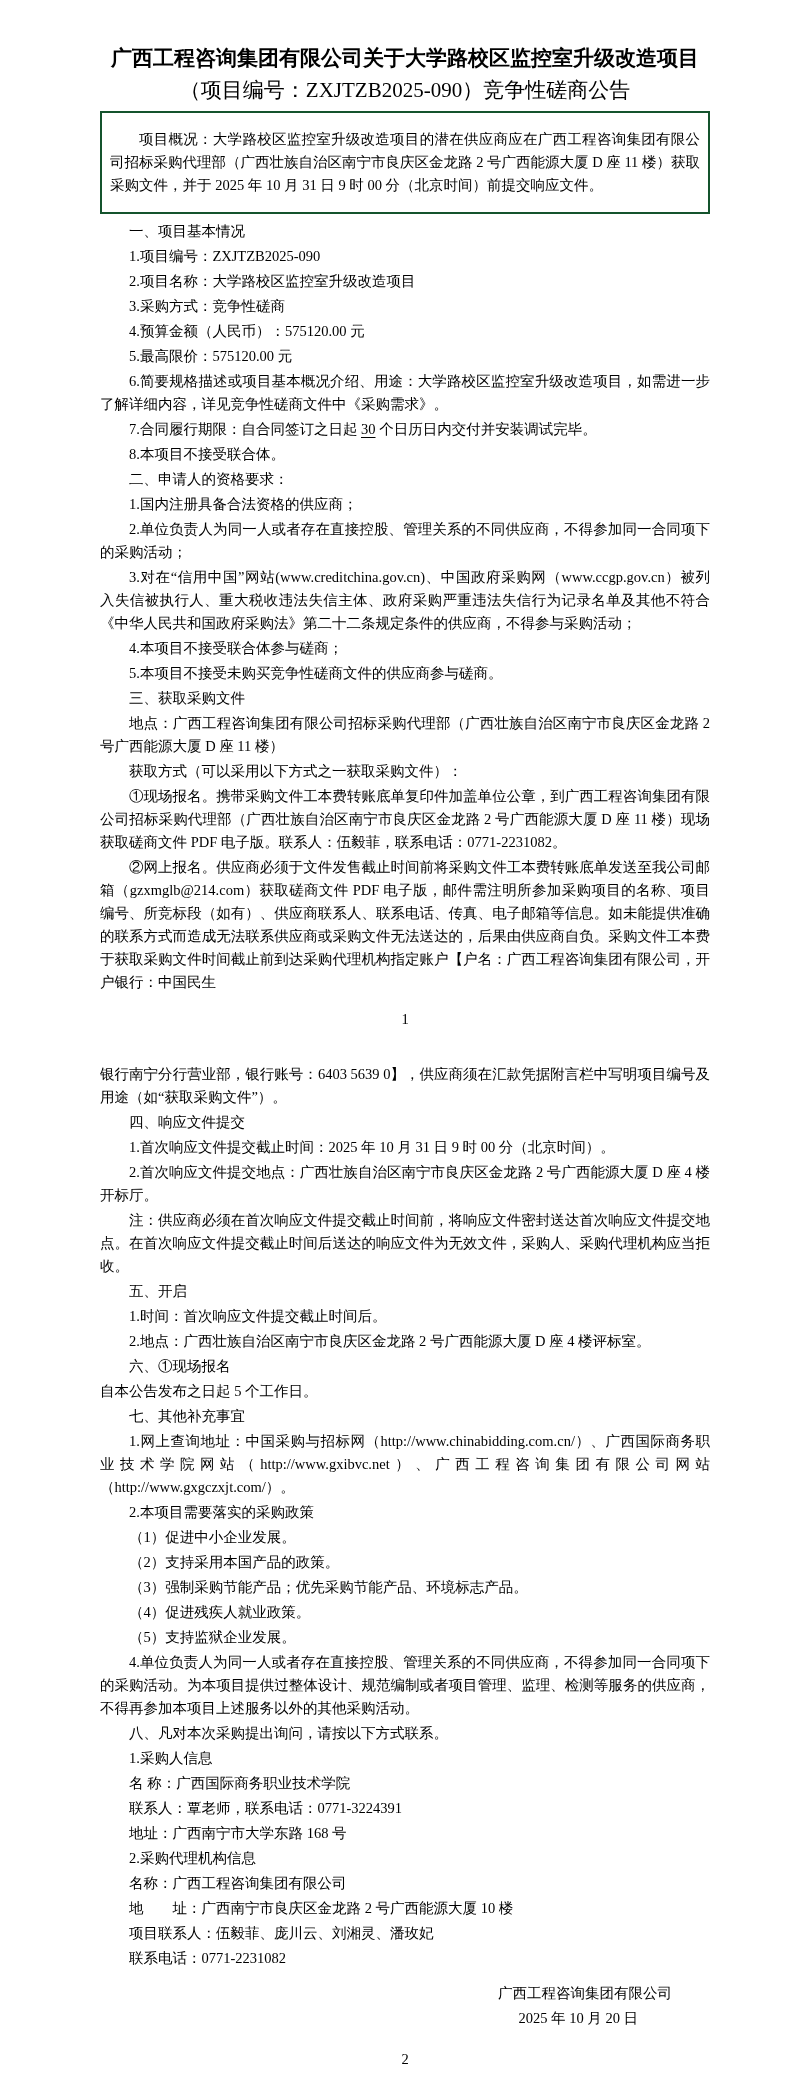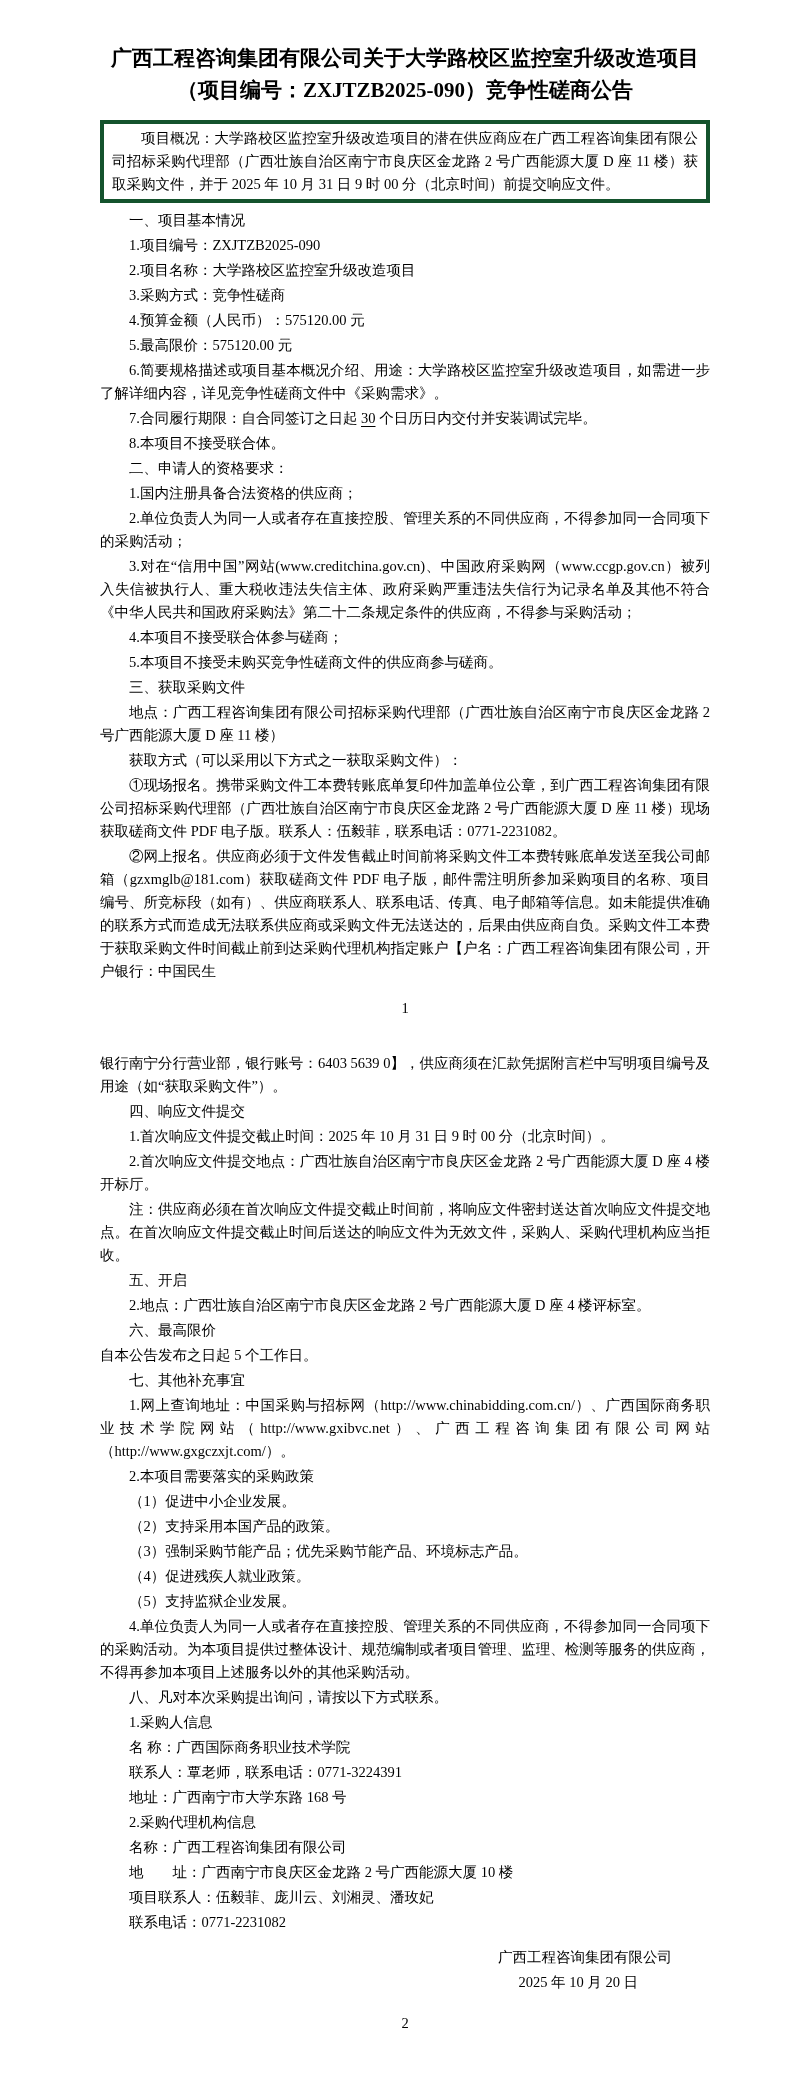--- a/index.html
+++ b/index.html
@@ -22,30 +22,30 @@
   .blk { margin: 0 0 2px 0; }
   .t1 {
     font-size: 21px;
     font-weight: 700;
     text-align: center;
     line-height: 32px;
     margin-bottom: 0;
   }
   .t2 {
     font-size: 21px;
-    font-weight: 700;
+    font-weight: 400;
     text-align: center;
     line-height: 32px;
     margin-bottom: 0;
   }
   .boxed {
-    border: 4px solid #14532d;
-    margin-top: 14px;
+    border: 2px solid #14532d;
+    margin-top: 5px;
     margin-bottom: 6px;
-    padding: 3px 8px;
+    padding: 15px 8px;
     text-indent: 2em;
     text-align: justify;
   }
   .heading {
     font-weight: 400;
     text-indent: 2em;
   }
   .para {
     text-indent: 2em;
     text-align: justify;
@@ -88,30 +88,31 @@
       <div class="blk heading">二、申请人的资格要求：</div>
       <div class="blk para">1.国内注册具备合法资格的供应商；</div>
       <div class="blk para">2.单位负责人为同一人或者存在直接控股、管理关系的不同供应商，不得参加同一合同项下的采购活动；</div>
       <div class="blk para">3.对在“信用中国”网站(www.creditchina.gov.cn)、中国政府采购网（www.ccgp.gov.cn）被列入失信被执行人、重大税收违法失信主体、政府采购严重违法失信行为记录名单及其他不符合《中华人民共和国政府采购法》第二十二条规定条件的供应商，不得参与采购活动；</div>
       <div class="blk para">4.本项目不接受联合体参与磋商；</div>
       <div class="blk para">5.本项目不接受未购买竞争性磋商文件的供应商参与磋商。</div>
       <div class="blk heading">三、获取采购文件</div>
       <div class="blk para">地点：广西工程咨询集团有限公司招标采购代理部（广西壮族自治区南宁市良庆区金龙路 2 号广西能源大厦 D 座 11 楼）</div>
       <div class="blk para">获取方式（可以采用以下方式之一获取采购文件）：</div>
       <div class="blk para">①现场报名。携带采购文件工本费转账底单复印件加盖单位公章，到广西工程咨询集团有限公司招标采购代理部（广西壮族自治区南宁市良庆区金龙路 2 号广西能源大厦 D 座 11 楼）现场获取磋商文件 PDF 电子版。联系人：伍毅菲，联系电话：0771-2231082。</div>
-      <div class="blk para">②网上报名。供应商必须于文件发售截止时间前将采购文件工本费转账底单发送至我公司邮箱（gzxmglb@181.com）获取磋商文件 PDF 电子版，邮件需注明所参加采购项目的名称、项目编号、所竞标段（如有）、供应商联系人、联系电话、传真、电子邮箱等信息。如未能提供准确的联系方式而造成无法联系供应商或采购文件无法送达的，后果由供应商自负。采购文件工本费于获取采购文件时间截止前到达采购代理机构指定账户【户名：广西工程咨询集团有限公司，开户银行：中国民生</div>
+      <div class="blk para">②网上报名。供应商必须于文件发售截止时间前将采购文件工本费转账底单发送至我公司邮箱（gzxmglb@214.com）获取磋商文件 PDF 电子版，邮件需注明所参加采购项目的名称、项目编号、所竞标段（如有）、供应商联系人、联系电话、传真、电子邮箱等信息。如未能提供准确的联系方式而造成无法联系供应商或采购文件无法送达的，后果由供应商自负。采购文件工本费于获取采购文件时间截止前到达采购代理机构指定账户【户名：广西工程咨询集团有限公司，开户银行：中国民生</div>
       <div class="blk pn pn1">1</div>
       <div class="blk flush">银行南宁分行营业部，银行账号：6403 5639 0】，供应商须在汇款凭据附言栏中写明项目编号及用途（如“获取采购文件”）。</div>
       <div class="blk heading">四、响应文件提交</div>
       <div class="blk para">1.首次响应文件提交截止时间：2025 年 10 月 31 日 9 时 00 分（北京时间）。</div>
       <div class="blk para">2.首次响应文件提交地点：广西壮族自治区南宁市良庆区金龙路 2 号广西能源大厦 D 座 4 楼开标厅。</div>
       <div class="blk para">注：供应商必须在首次响应文件提交截止时间前，将响应文件密封送达首次响应文件提交地点。在首次响应文件提交截止时间后送达的响应文件为无效文件，采购人、采购代理机构应当拒收。</div>
       <div class="blk heading">五、开启</div>
+      <div class="blk para">1.时间：首次响应文件提交截止时间后。</div>
       <div class="blk para">2.地点：广西壮族自治区南宁市良庆区金龙路 2 号广西能源大厦 D 座 4 楼评标室。</div>
-      <div class="blk heading">六、最高限价</div>
+      <div class="blk heading">六、①现场报名</div>
       <div class="blk flush">自本公告发布之日起 5 个工作日。</div>
       <div class="blk heading">七、其他补充事宜</div>
       <div class="blk para">1.网上查询地址：中国采购与招标网（http://www.chinabidding.com.cn/）、广西国际商务职业技术学院网站（http://www.gxibvc.net）、广西工程咨询集团有限公司网站（http://www.gxgczxjt.com/）。</div>
       <div class="blk para">2.本项目需要落实的采购政策</div>
       <div class="blk para">（1）促进中小企业发展。</div>
       <div class="blk para">（2）支持采用本国产品的政策。</div>
       <div class="blk para">（3）强制采购节能产品；优先采购节能产品、环境标志产品。</div>
       <div class="blk para">（4）促进残疾人就业政策。</div>
       <div class="blk para">（5）支持监狱企业发展。</div>
       <div class="blk para">4.单位负责人为同一人或者存在直接控股、管理关系的不同供应商，不得参加同一合同项下的采购活动。为本项目提供过整体设计、规范编制或者项目管理、监理、检测等服务的供应商，不得再参加本项目上述服务以外的其他采购活动。</div>

